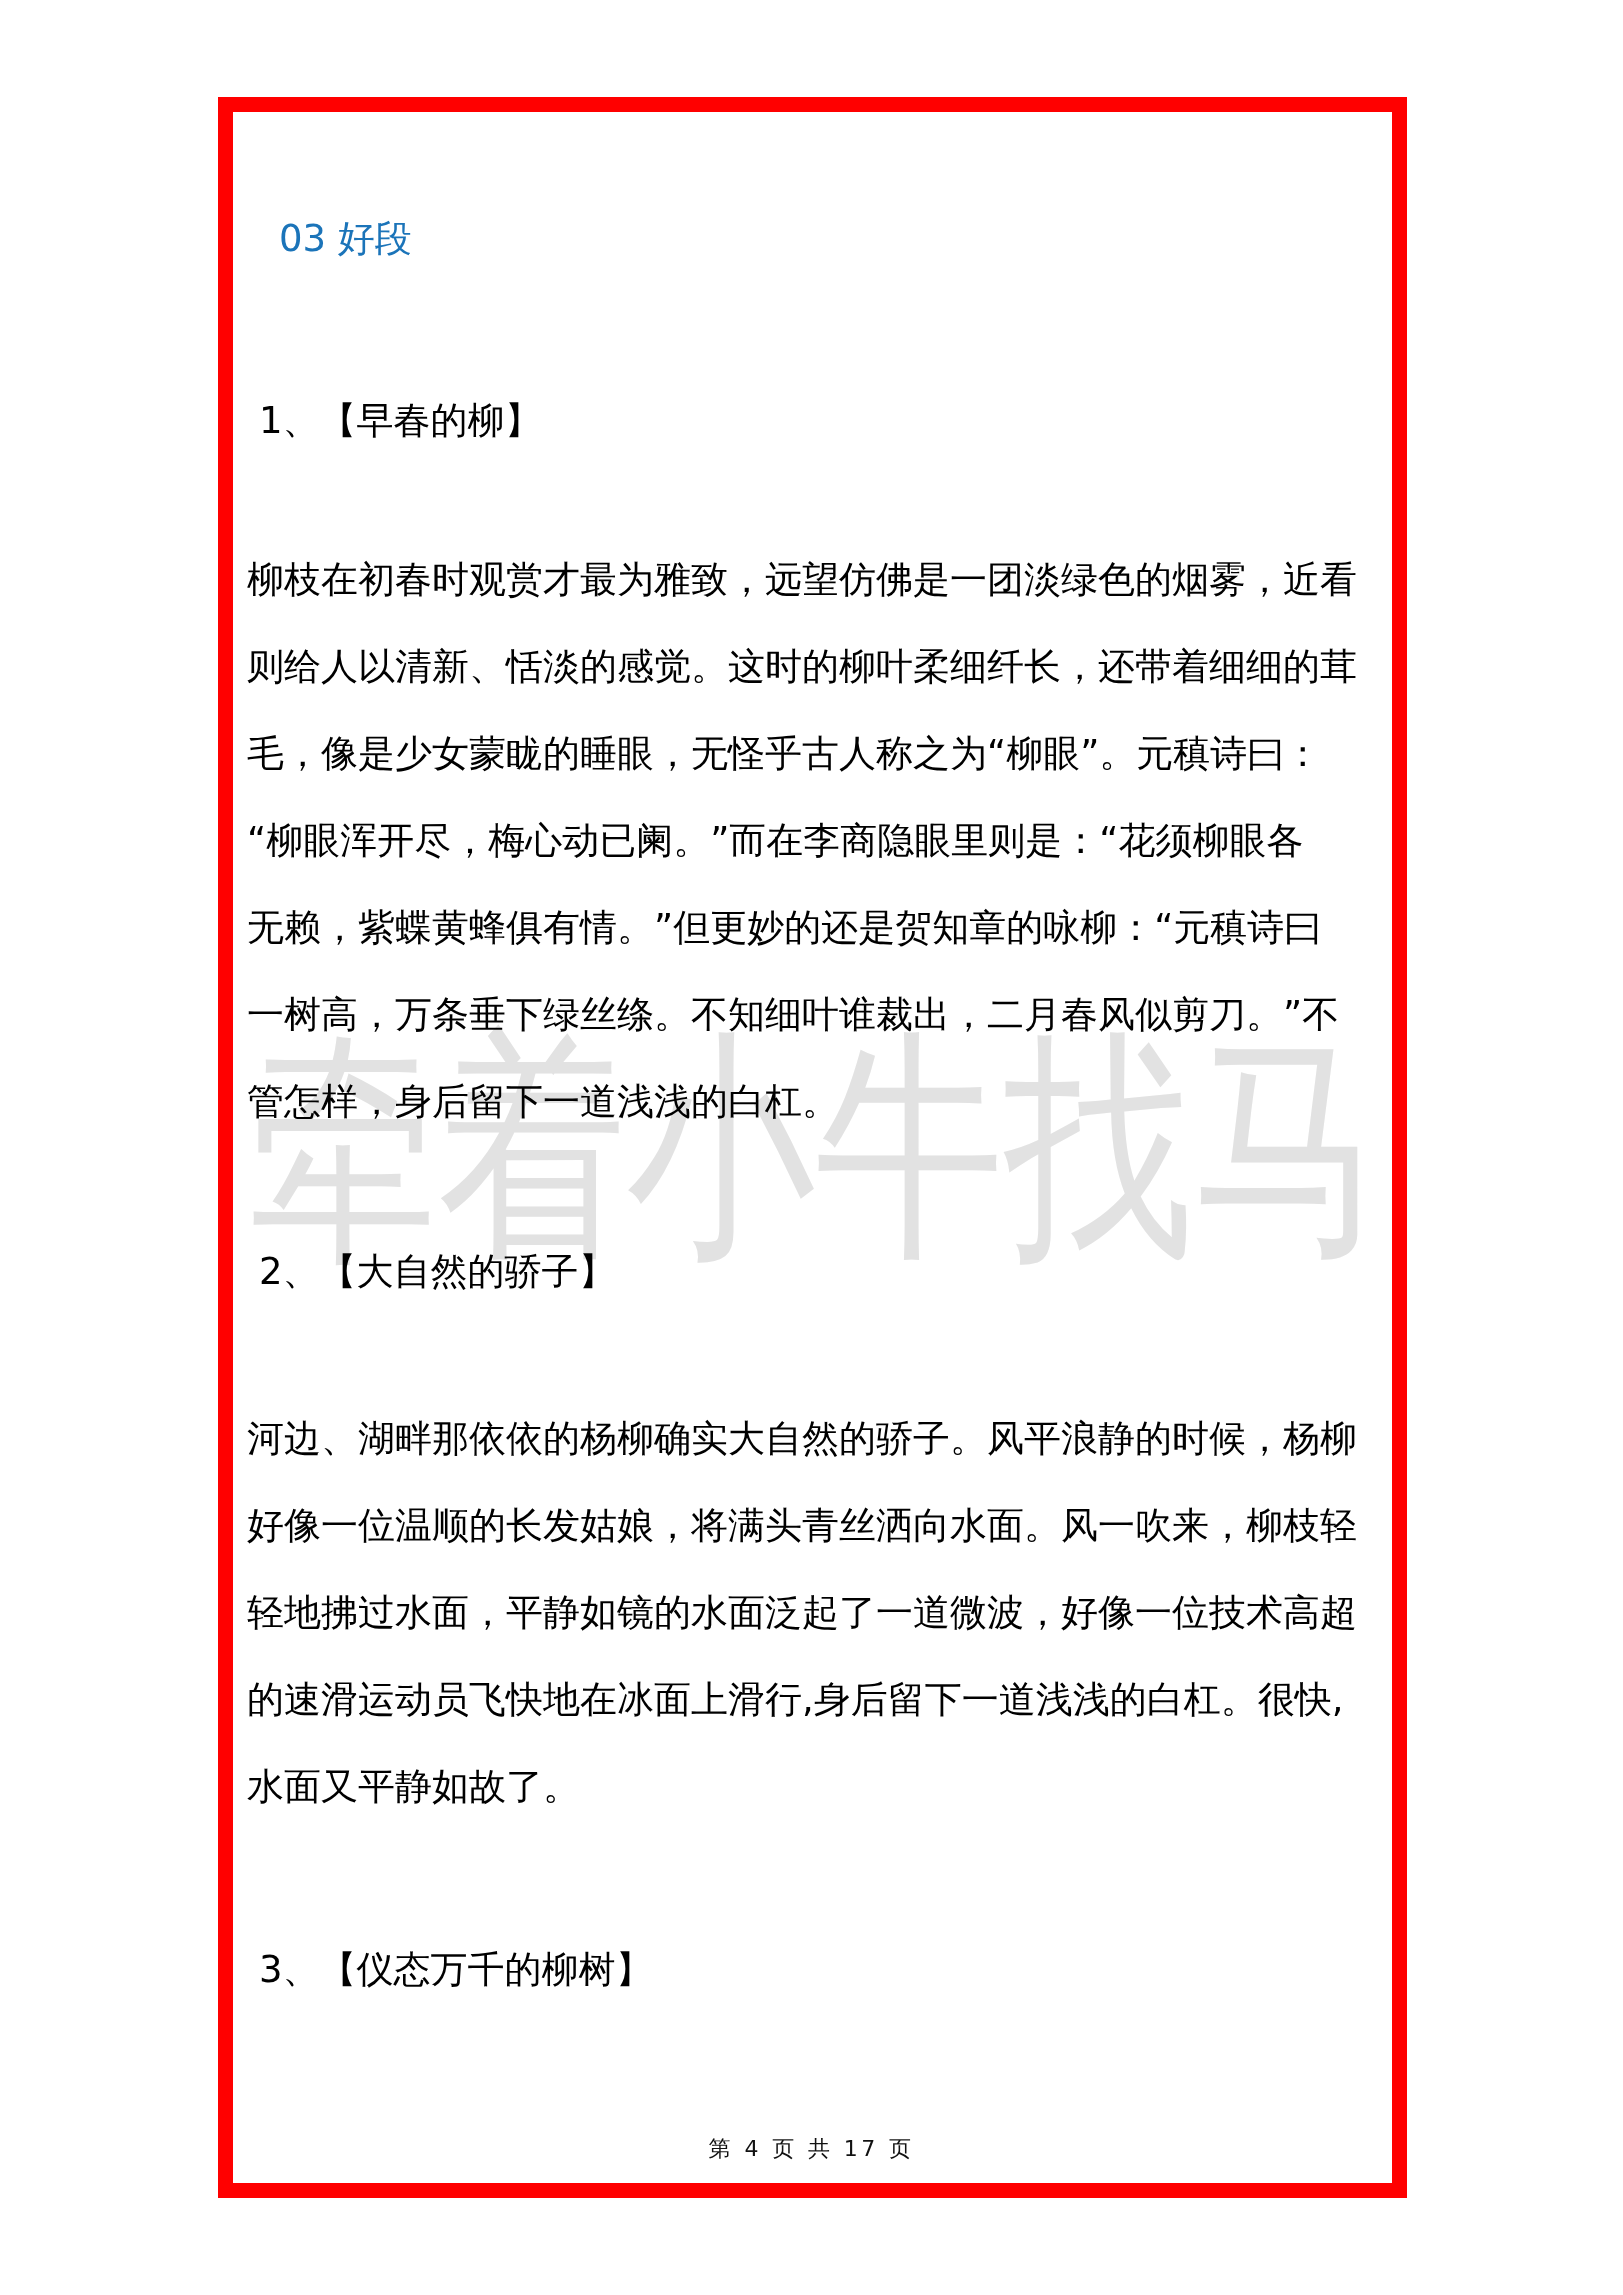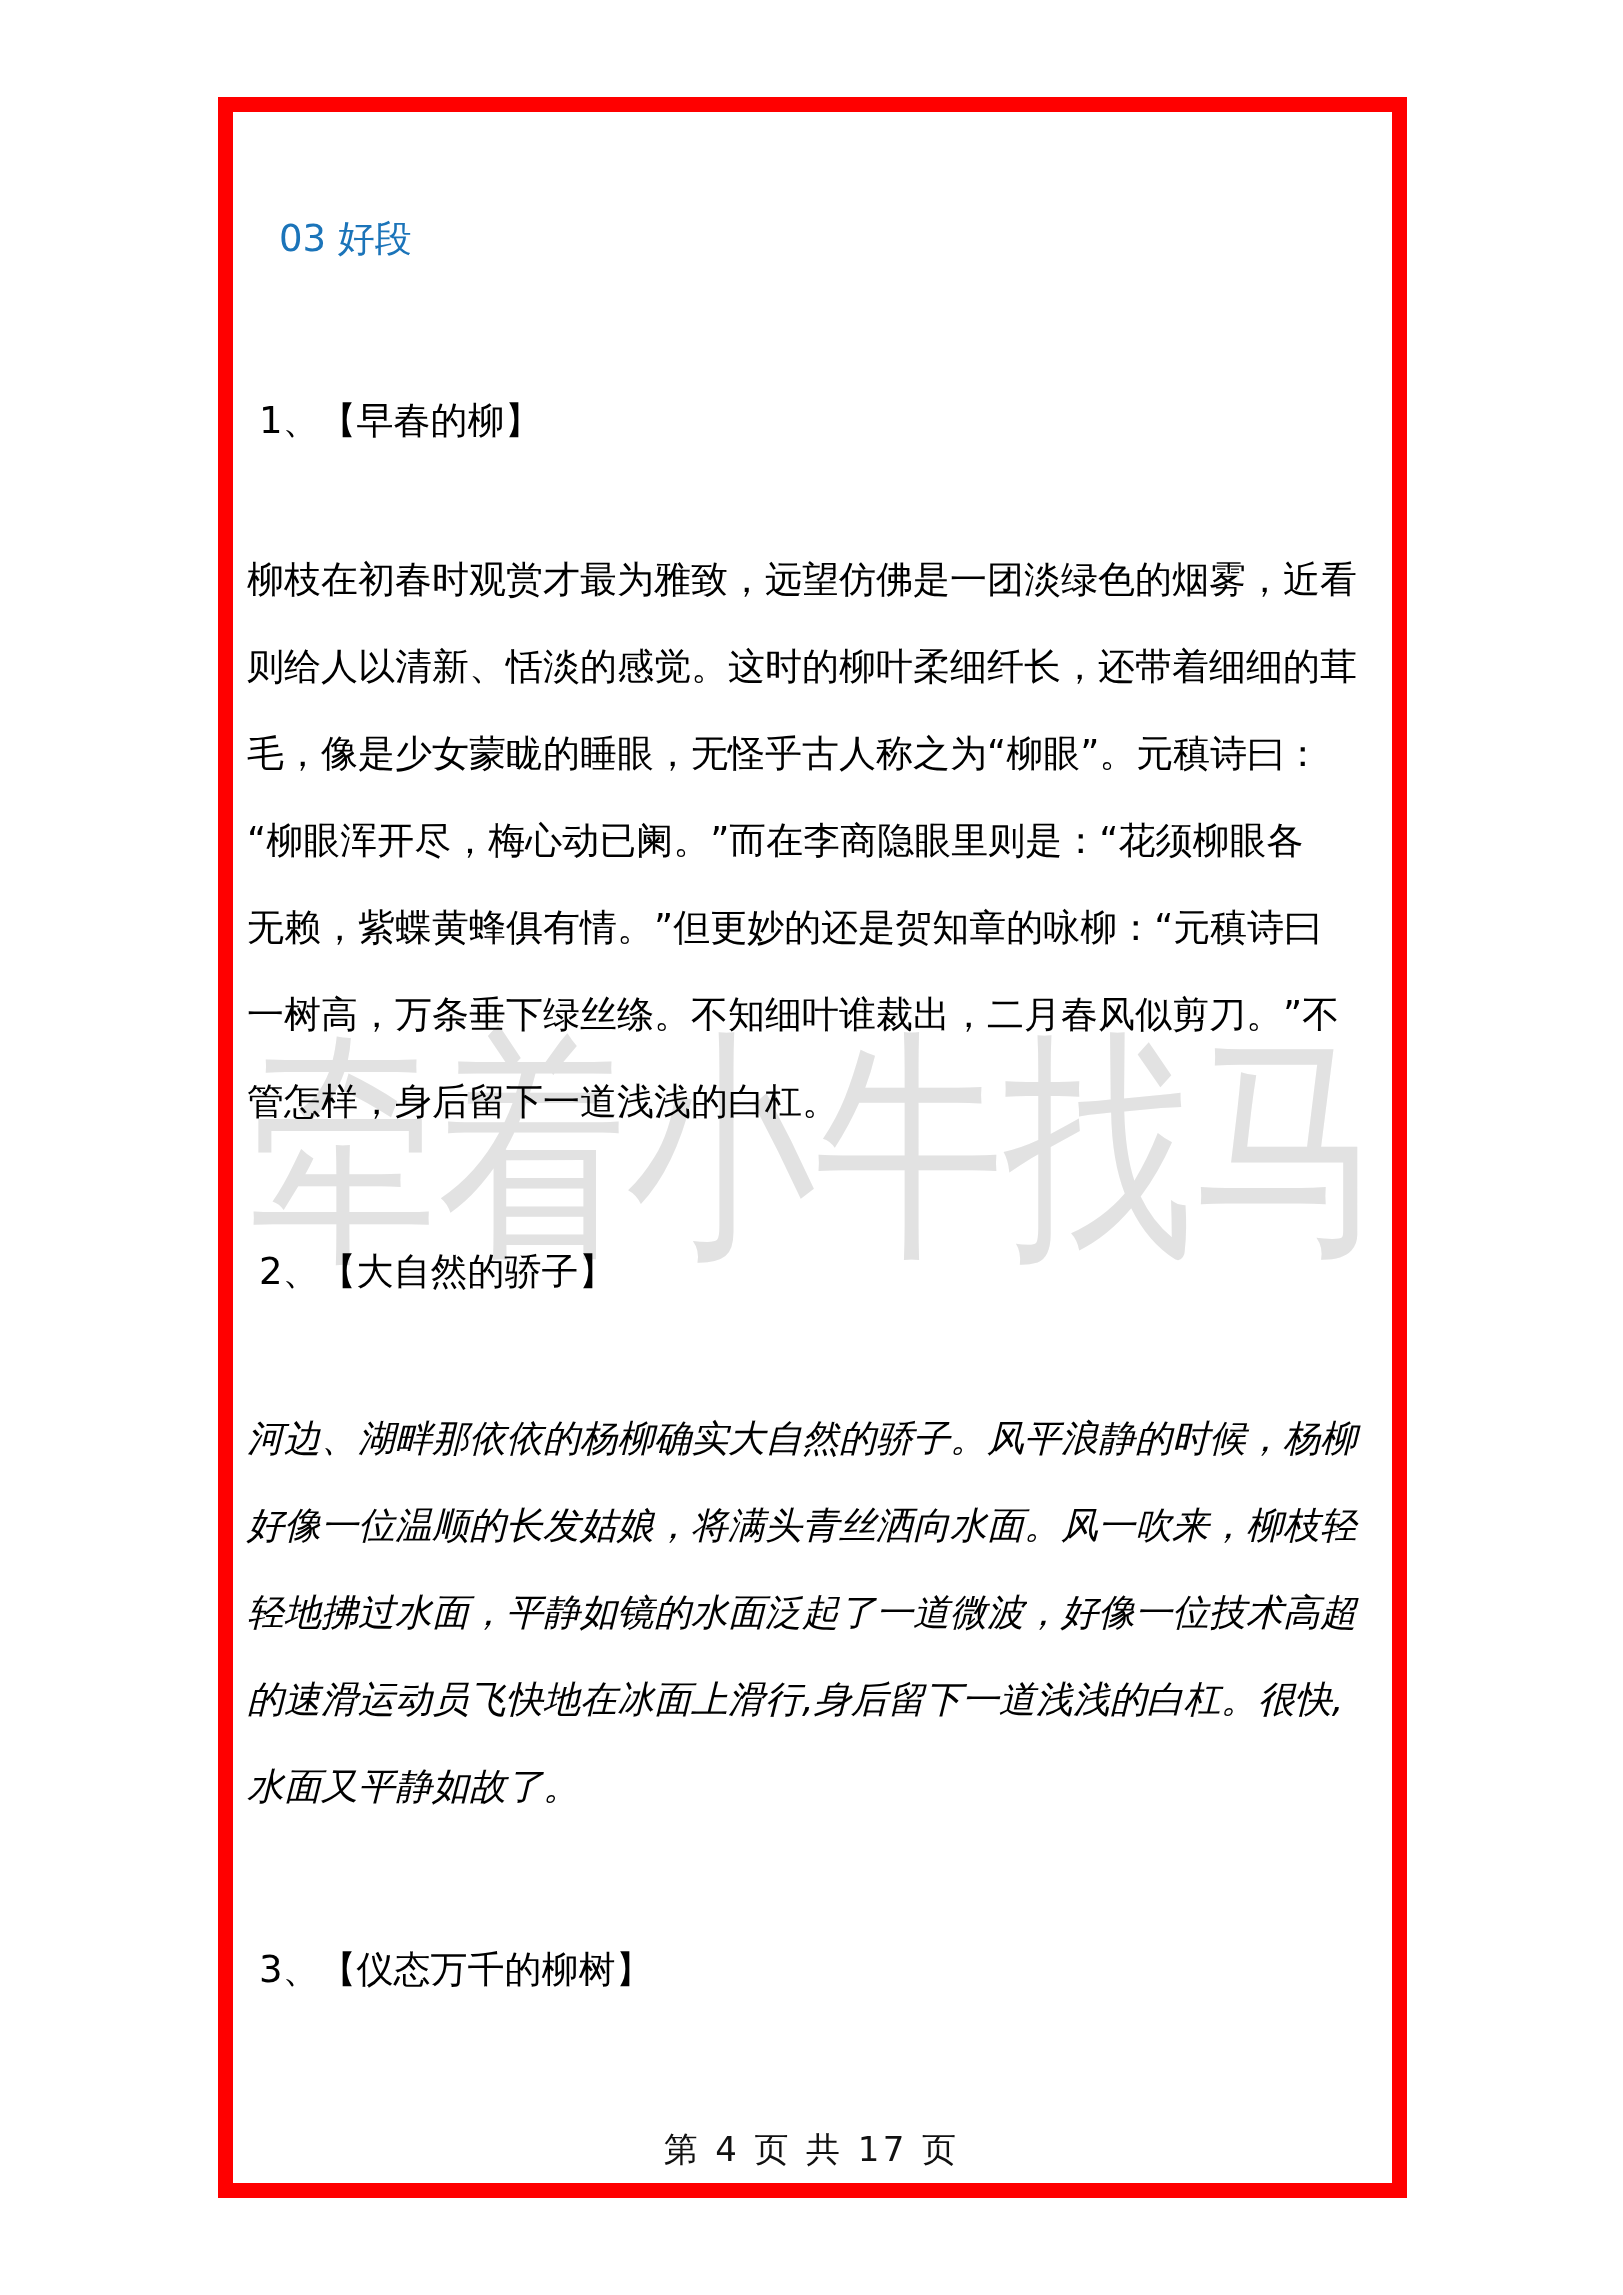--- a/index.html
+++ b/index.html
@@ -62,27 +62,27 @@
   }
   .h1{top:365px;}
   .h2{top:1216px;}
   .h3{top:1914px;}
   .para{
     position:absolute;left:0;width:1132px;
     font-size:37px;line-height:87px;
     color:var(--ink);
   }
   .p1{top:536px;}
-  .p2{top:1395px;font-style:italic;}
+  .p2{top:1395px;}
   .para .ln{white-space:nowrap;}
   .footer{
     position:absolute;left:0;top:2132px;
     width:1623px;
     text-align:center;
-    font-size:34px;line-height:34px;
+    font-size:22px;line-height:34px;
     letter-spacing:3.4px;
     color:#111111;
     z-index:1;
   }
 </style>
 </head>
 <body>
 
 <div class="page">
 

